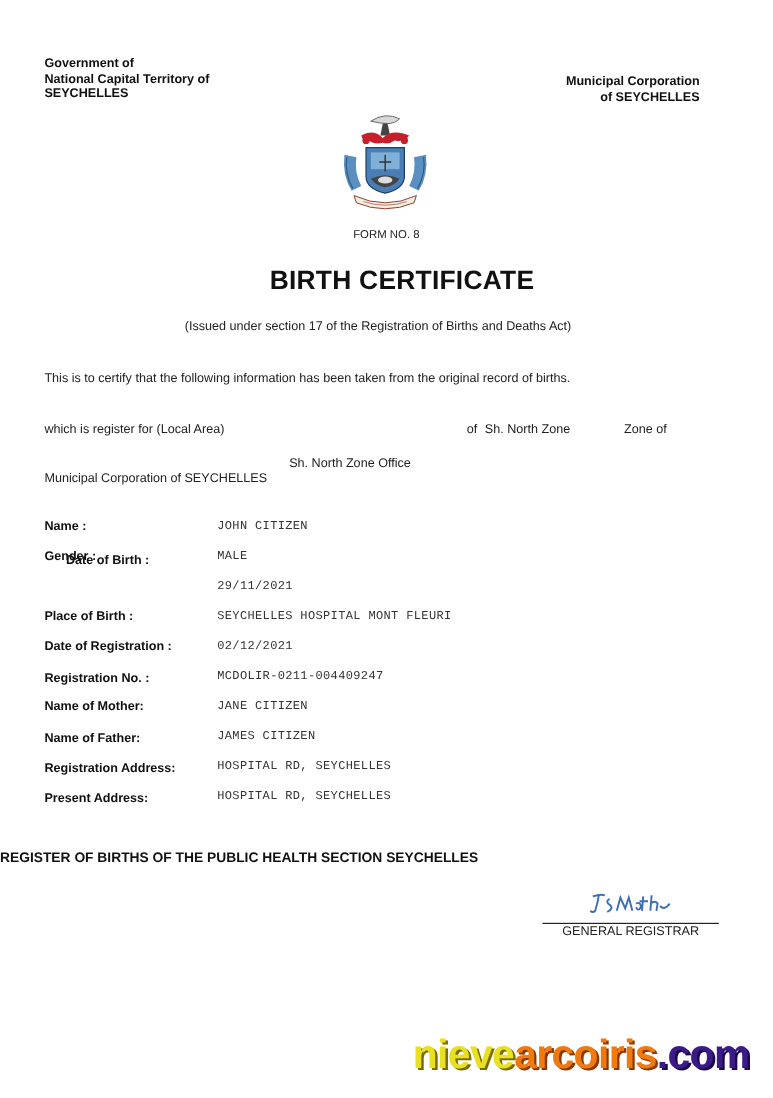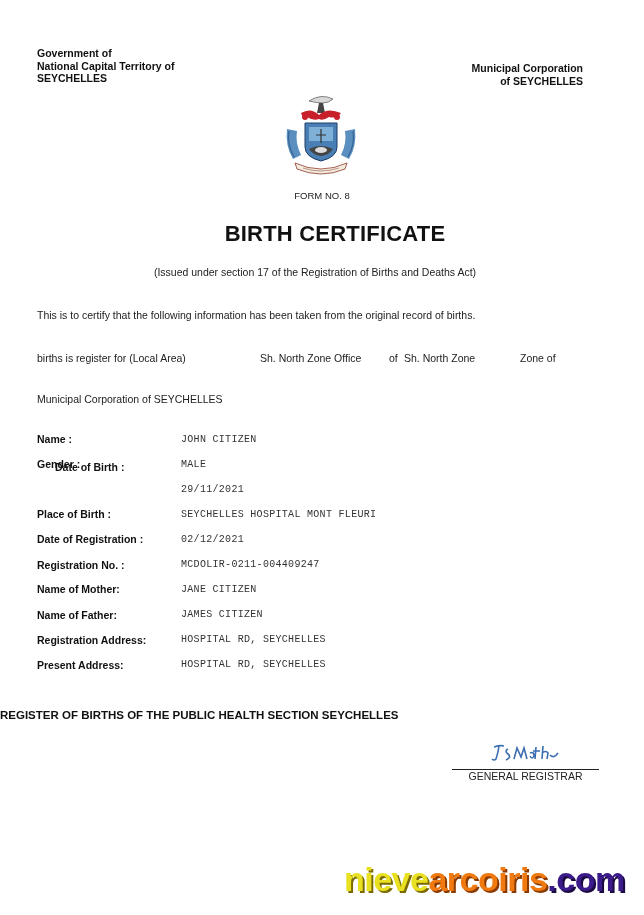--- a/index.html
+++ b/index.html
@@ -66,22 +66,22 @@
     <path d="M20 77 Q38 83 56 77" stroke="#8a3a2a" stroke-width="0.5" fill="none"></path>
   </svg>
 </div>
 
 <div class="abs form-no">FORM NO. 8</div>
 <div class="abs title">BIRTH CERTIFICATE</div>
 <div class="abs subtitle">(Issued under section 17 of the Registration of Births and Deaths Act)</div>
 
 <div class="abs body-text certify">This is to certify that the following information has been taken from the original record of births.</div>
 
-<div class="abs reg-line" style="left:37px;">births is register for (Local Area)</div>
-<div class="abs reg-line" style="left:260px;">Sh. North Zone Office</div>
+<div class="abs reg-line" style="left:37px;">which is register for (Local Area)</div>
+<div class="abs reg-line" style="left:241px;margin-top:28px;">Sh. North Zone Office</div>
 <div class="abs reg-line" style="left:389px;">of</div>
 <div class="abs reg-line" style="left:404px;">Sh. North Zone</div>
 <div class="abs reg-line" style="left:520px;">Zone of</div>
 
 <div class="abs body-text municipal">Municipal Corporation of SEYCHELLES</div>
 
 <div>
   <div class="abs field-label" style="top:433px;">Name :</div>
   <div class="abs field-value" style="top:434px;">JOHN CITIZEN</div>
 

